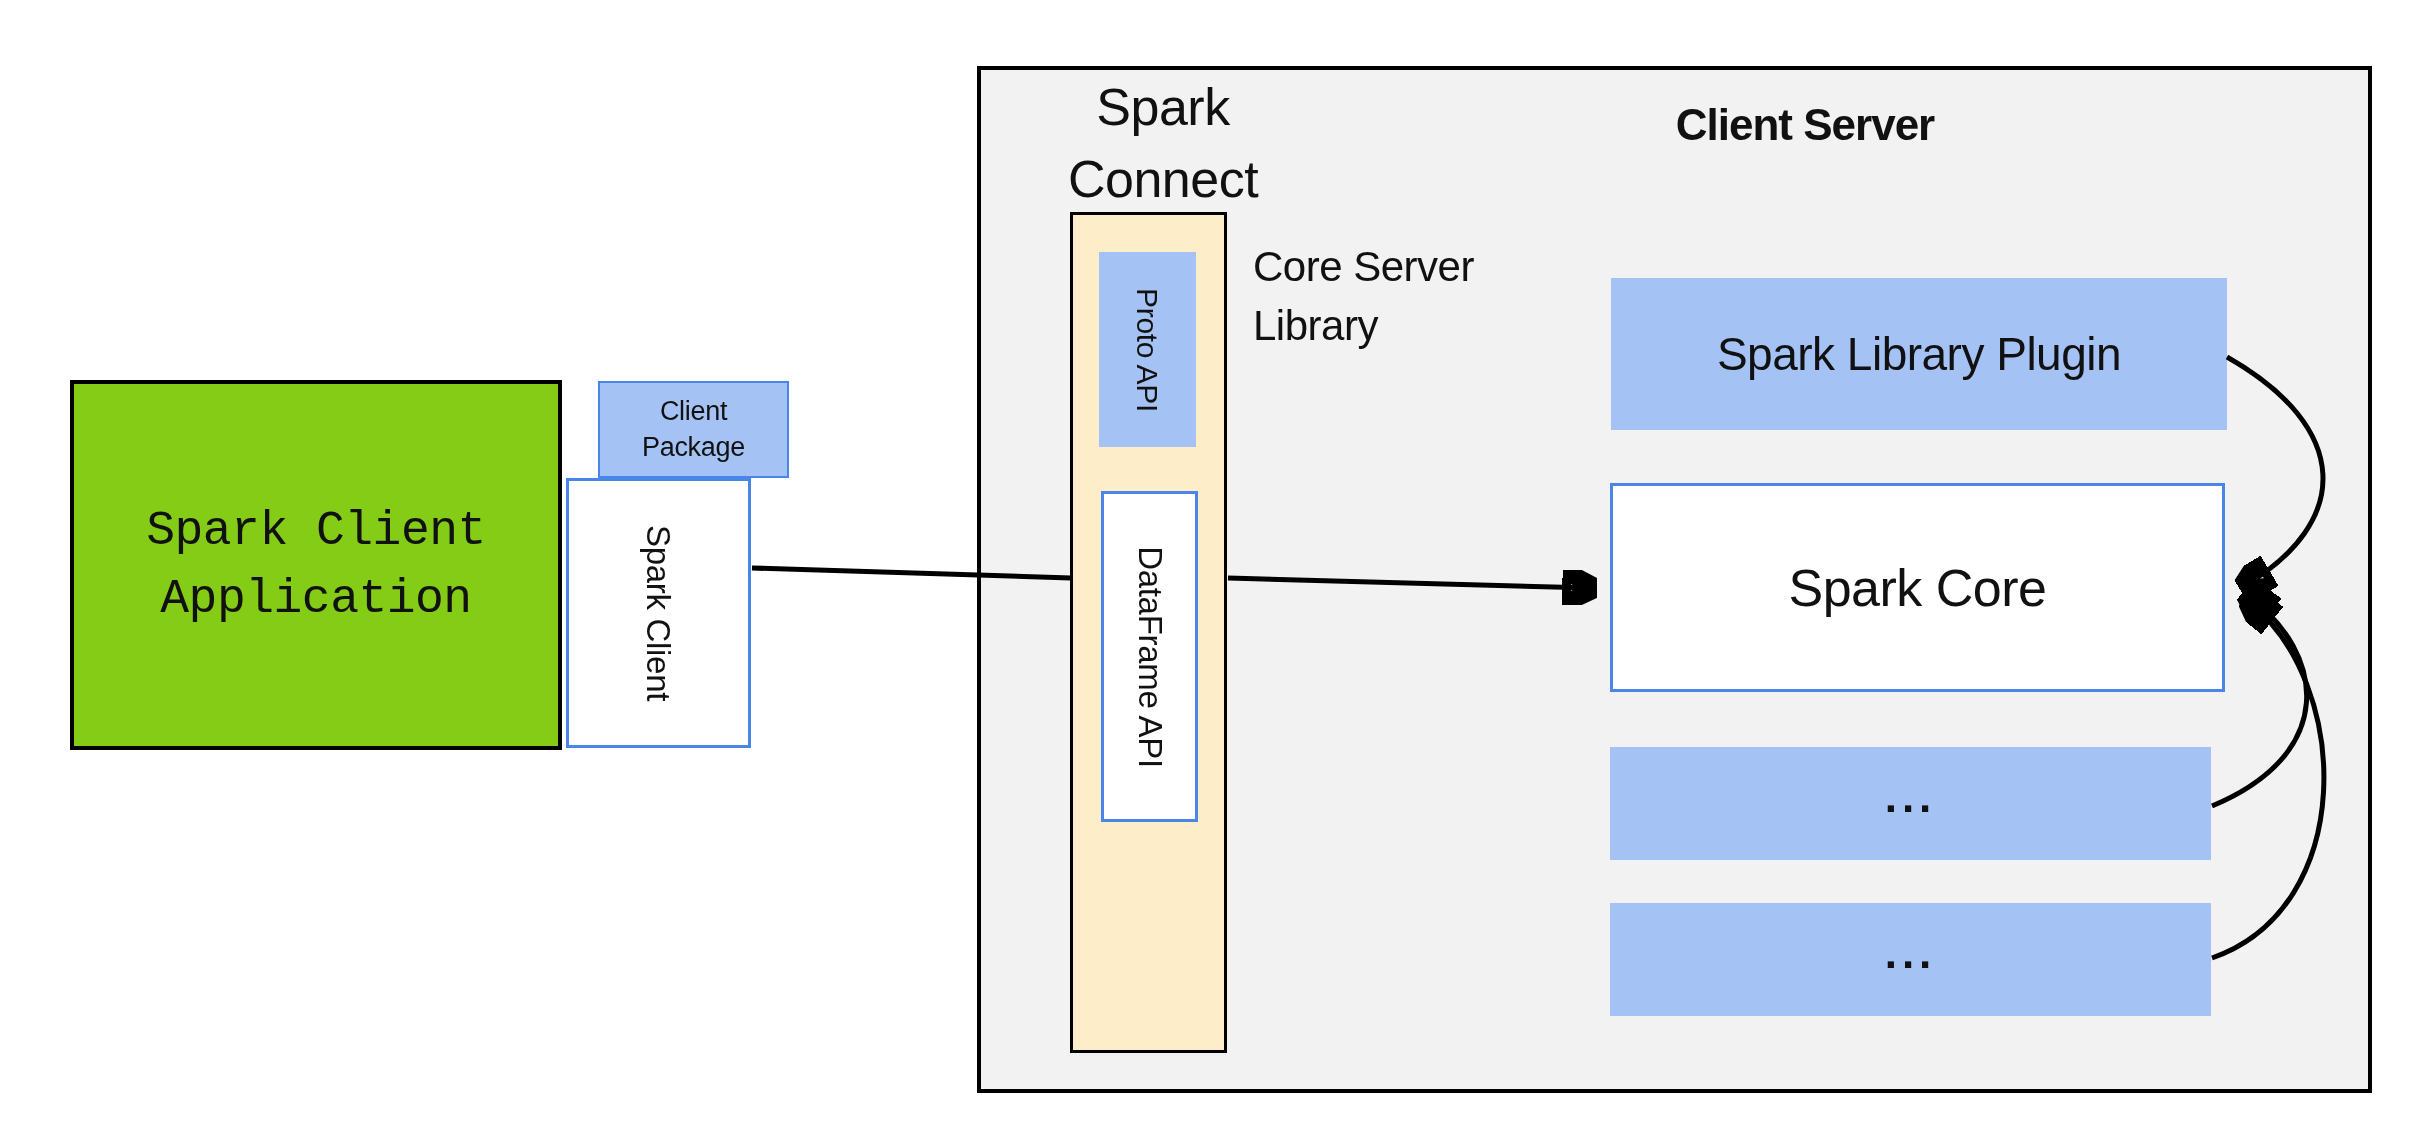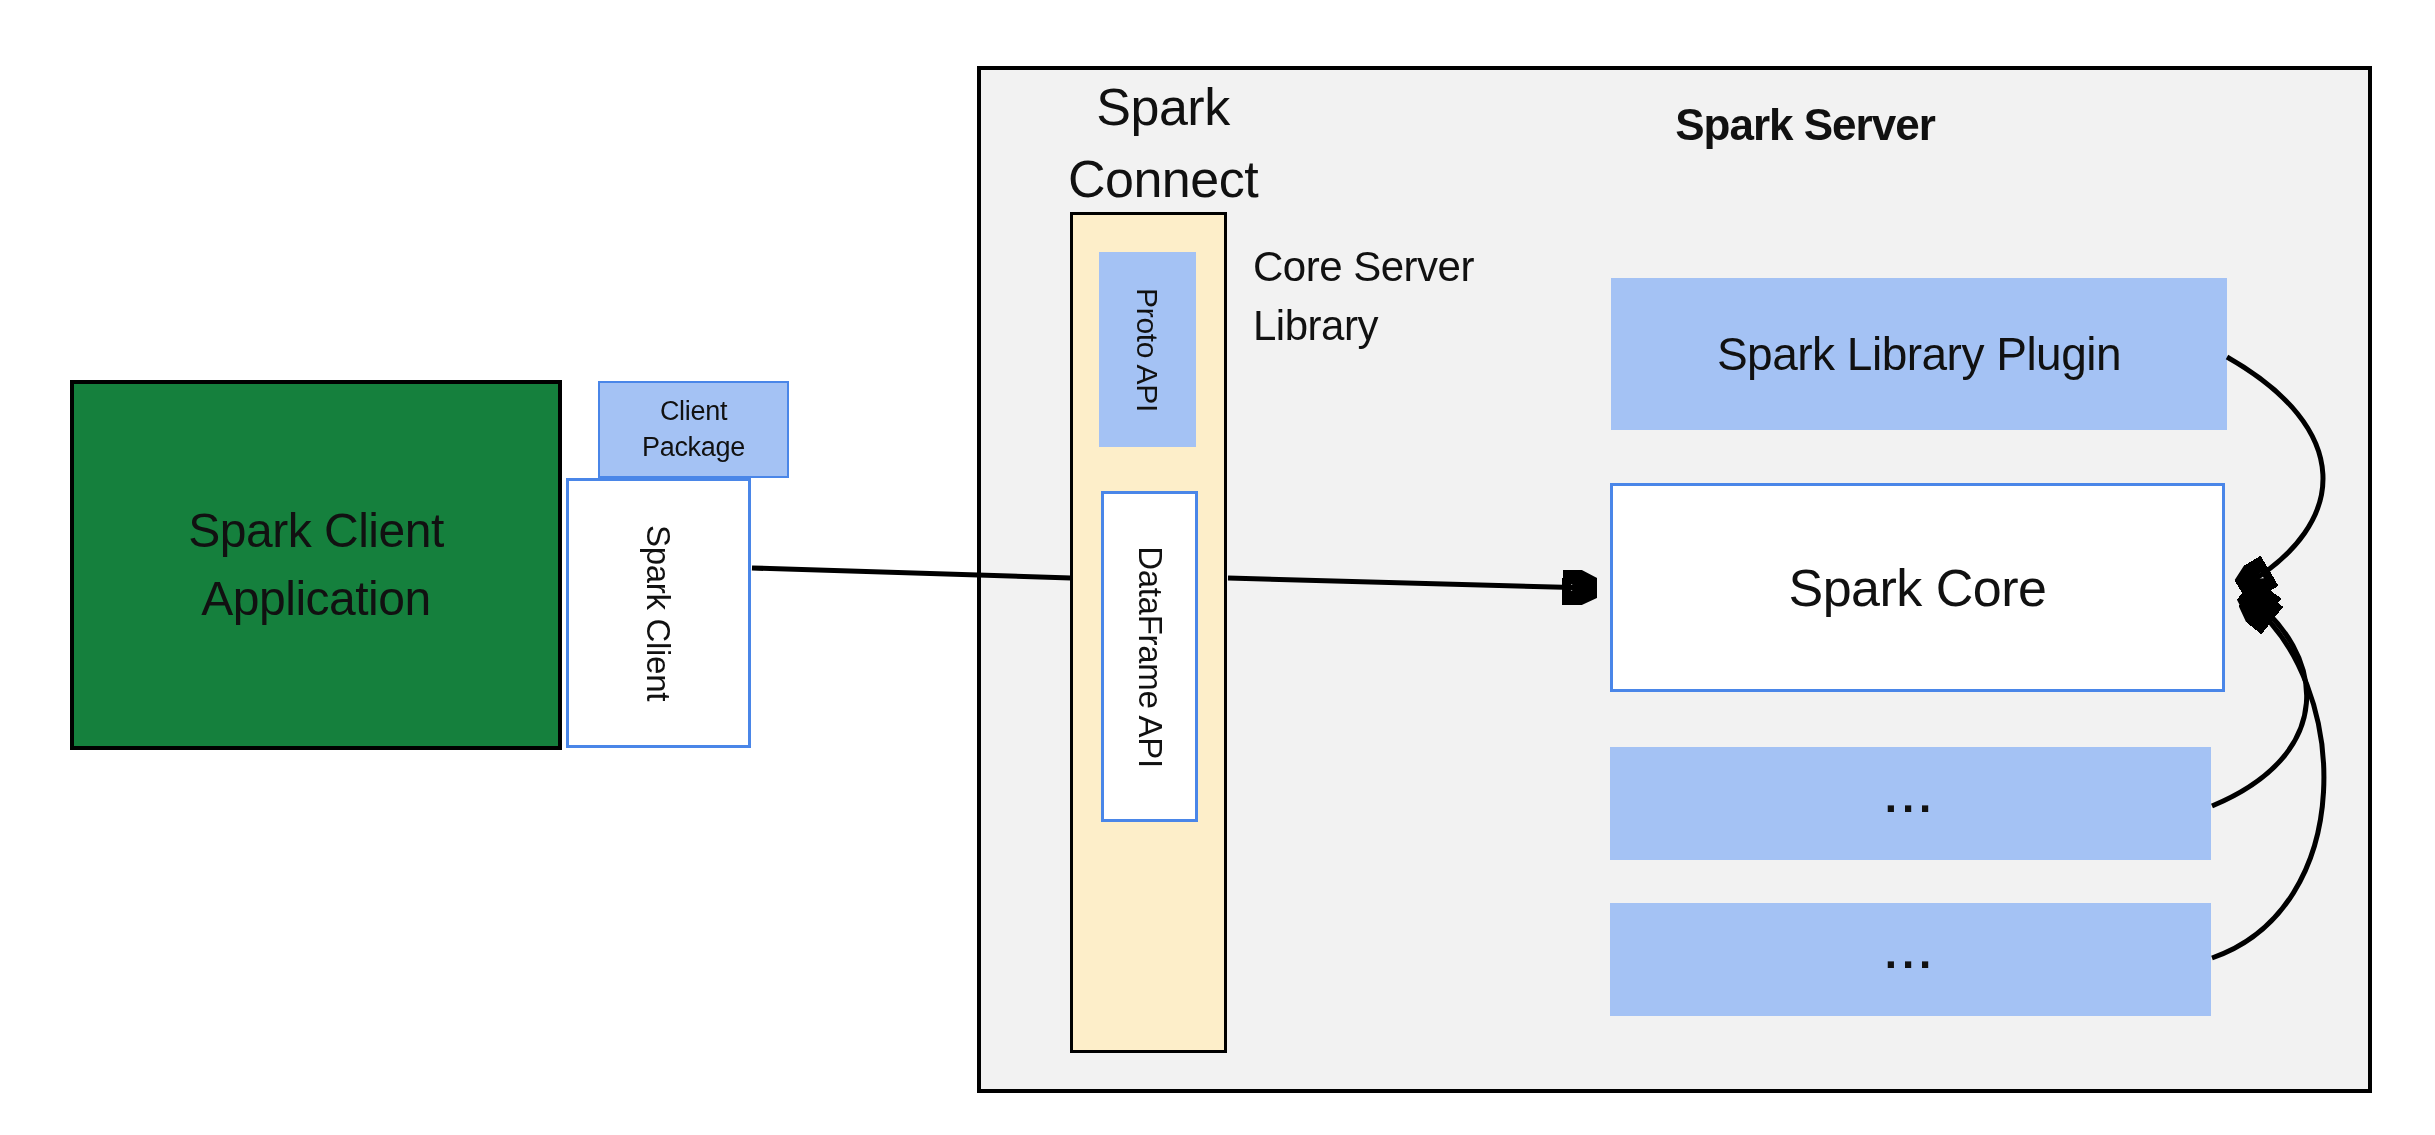--- a/index.html
+++ b/index.html
@@ -14,22 +14,22 @@
     width: 2435px;
     height: 1135px;
     background: #ffffff;
     overflow: hidden;
   }
   .box { position: absolute; box-sizing: border-box; display: flex; align-items: center; justify-content: center; text-align: center; }
 
   
   .client-app {
     left: 70px; top: 380px; width: 492px; height: 370px;
-    background: #15803d; border: 4px solid #000000;
-    font-size: 48px; line-height: 1.42; letter-spacing: -0.5px;
+    background: #84cc16; border: 4px solid #000000;
+    font-size: 48px; line-height: 1.42; letter-spacing: -0.5px; font-family: Liberation Mono, monospace;
   }
   .client-app .inner { width: 440px; }
 
   
   .client-package {
     left: 562px; top: 381px; width: 191px; height: 97px;
     background: #a4c2f4; border: 2px solid #4a86e8;
     font-size: 27px; line-height: 1.3; letter-spacing: -0.3px; margin-left: 36px;
   }
   .client-package .inner { width: 150px; }
@@ -100,21 +100,21 @@
   svg.connectors path { fill: none; stroke: #000000; stroke-width: 5px; }
 </style>
 </head>
 <body>
 
 <div class="canvas">
 
   <div class="box server-boundary"></div>
 
   <div class="label connect-title">Spark Connect API</div>
-  <div class="label server-title">Spark Server</div>
+  <div class="label server-title">Client Server</div>
   <div class="label server-library-label">Core Server Library</div>
 
   <div class="box client-app">
     <div class="inner">Spark Client Application</div>
   </div>
   <div class="box client-package">
     <div class="inner">Client Package</div>
   </div>
   <div class="box spark-client">
     <span class="vtext">Spark Client</span>

